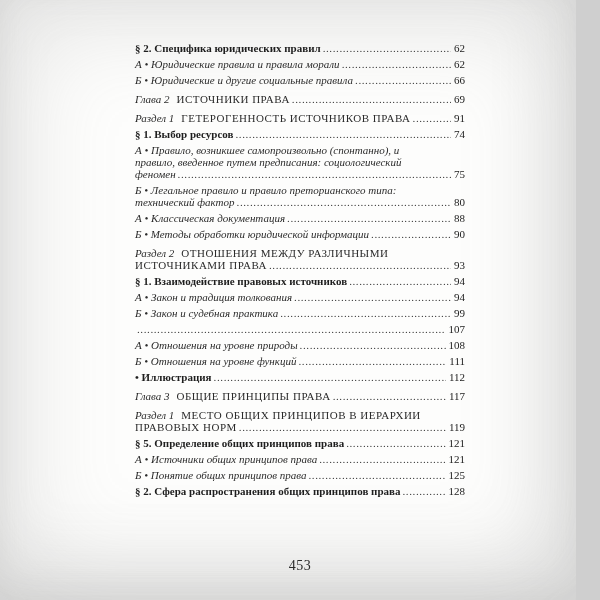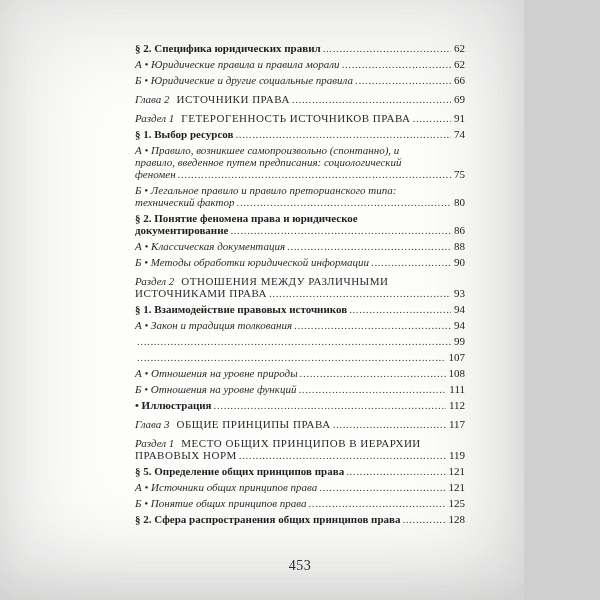--- a/index.html
+++ b/index.html
@@ -1,18 +1,18 @@
 <!DOCTYPE html>
 <html><head>
 <meta charset="utf-8">
 <style>
   html,body{margin:0;padding:0;background:#cfcfcf;}
   .sheet{
     position:relative;
-    width:524px;height:600px;
+    width:576px;height:600px;
     background:#fdfdfc;
     overflow:hidden;
     font-family:"Liberation Serif","DejaVu Serif",serif;
     color:#2b2b2b;
     box-shadow:
       inset 0 0 90px 28px rgba(140,140,140,.20),
       inset -18px -30px 70px rgba(140,140,140,.16),
       inset 0 -12px 30px rgba(150,150,150,.12);
   }
   .toc{
@@ -103,28 +103,20 @@
         </div>
       </div>
       <div class="entry sub">
         <div class="line"><span class="txt">Б • Легальное правило и правило преторианского типа:</span></div>
         <div class="row">
           <span class="txt">технический фактор</span>
           <span class="dots"></span>
           <span class="pg">80</span>
         </div>
       </div>
-      <div class="entry para">
-        <div class="line"><span class="txt">§ 2. Понятие феномена права и юридическое</span></div>
-        <div class="row">
-          <span class="txt">документирование</span>
-          <span class="dots"></span>
-          <span class="pg">86</span>
-        </div>
-      </div>
       <div class="entry sub">
         <div class="row">
           <span class="txt">А • Классическая документация</span>
           <span class="dots"></span>
           <span class="pg">88</span>
         </div>
       </div>
       <div class="entry sub">
         <div class="row">
           <span class="txt">Б • Методы обработки юридической информации</span>
@@ -149,20 +141,21 @@
       </div>
       <div class="entry sub">
         <div class="row">
           <span class="txt">А • Закон и традиция толкования</span>
           <span class="dots"></span>
           <span class="pg">94</span>
         </div>
       </div>
       <div class="entry sub">
         <div class="row">
+          <span class="txt">Б • Закон и судебная практика</span>
           <span class="dots"></span>
           <span class="pg">99</span>
         </div>
       </div>
       <div class="entry para">
         <div class="row">
           <span class="dots"></span>
           <span class="pg">107</span>
         </div>
       </div>

